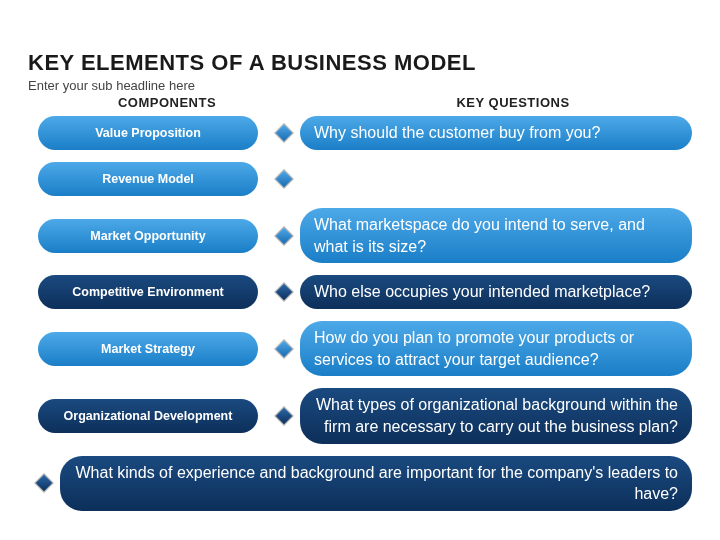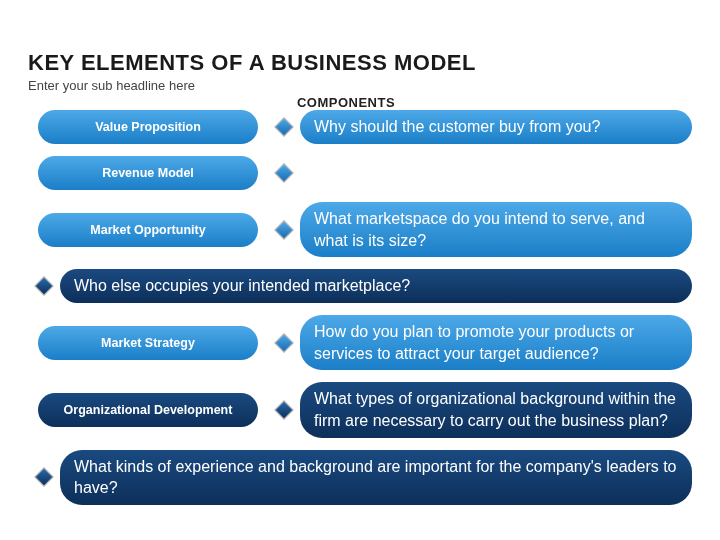--- a/index.html
+++ b/index.html
@@ -26,22 +26,22 @@
       margin-bottom: 2px;
       margin-top: 32px;
     }
     .subtitle {
       font-size: 13px;
       color: #444;
       margin-bottom: 2px;
     }
     .table-header {
       display: flex;
+      margin-bottom: 6px;
       padding-left: 4px;
-      justify-content: center;
     }
     .col-components {
       width: 270px;
       text-align: center;
       font-weight: 900;
       font-size: 13px;
       color: #222;
       letter-spacing: 0.5px;
     }
     .col-questions {
@@ -120,32 +120,34 @@
       min-height: 34px;
       display: flex;
       align-items: center;
       line-height: 1.35;
     }
     .q-light-blue {
       background: linear-gradient(180deg, #4da9e8 0%, #1a7ec7 100%);
     }
     .q-dark-blue {
       background: linear-gradient(180deg, #1a4a80 0%, #0d2f5a 100%);
+      text-align: right;
     }
   </style>
 </head>
 <body>
 
 <div class="slide">
   <div class="title">KEY ELEMENTS OF A BUSINESS MODEL</div>
   <div class="subtitle">Enter your sub headline here</div>
 
   <div class="table-header">
     <div class="col-components">COMPONENTS</div>
     <div style="width:32px;"></div>
+    <div class="col-questions">KEY QUESTIONS</div>
   </div>
 
   <div class="rows-container" id="rows-container">
   <div class="row">
     <div class="component-cell">
       <div class="component-btn btn-light-blue">
         Value Proposition
       </div>
     </div>
     <div class="diamond-cell">
@@ -176,20 +178,25 @@
     <div class="diamond-cell">
       <div class="diamond "></div>
     </div>
     <div class="question-cell">
       <div class="question-btn q-light-blue">
         What marketspace do you intend to serve, and what is its size?
       </div>
     </div>
   </div>
       <div class="row">
+    <div class="component-cell">
+      <div class="component-btn btn-dark-blue">
+        Competitive Environment
+      </div>
+    </div>
     <div class="diamond-cell">
       <div class="diamond diamond-dark"></div>
     </div>
     <div class="question-cell">
       <div class="question-btn q-dark-blue">
         Who else occupies your intended marketplace?
       </div>
     </div>
   </div>
       <div class="row">

